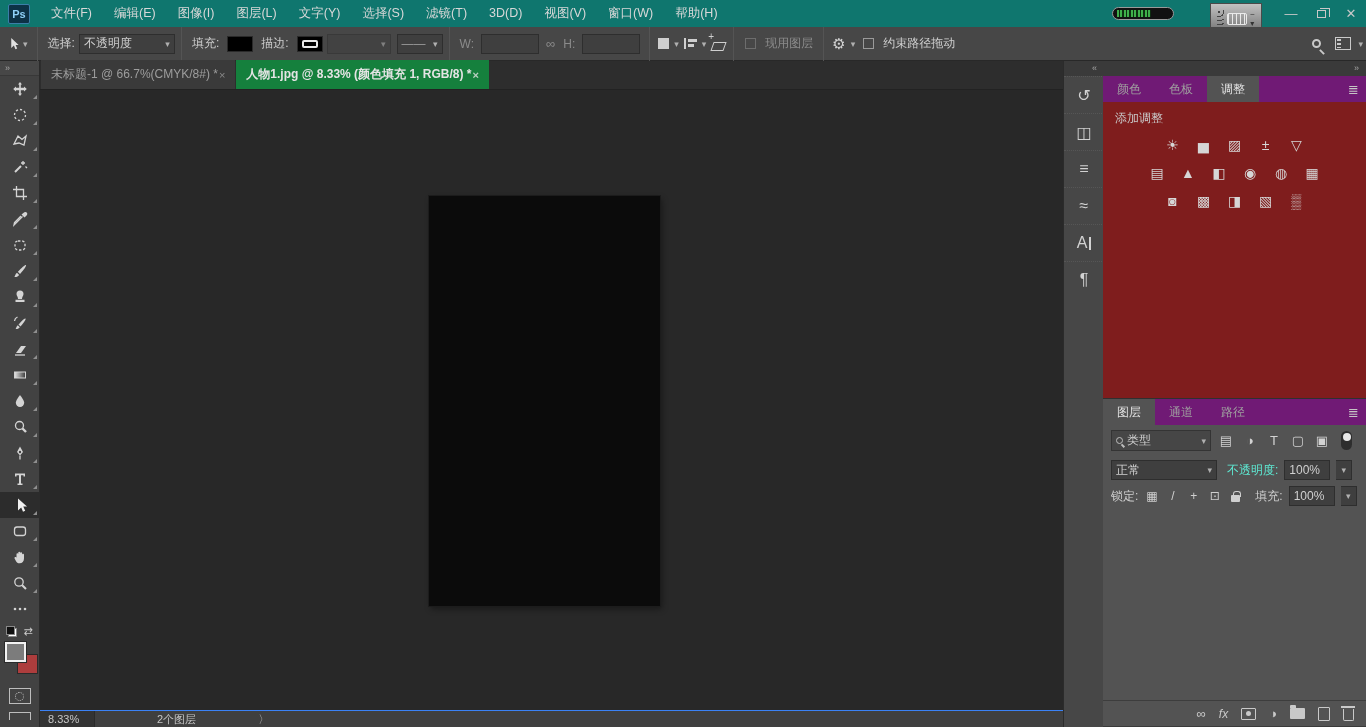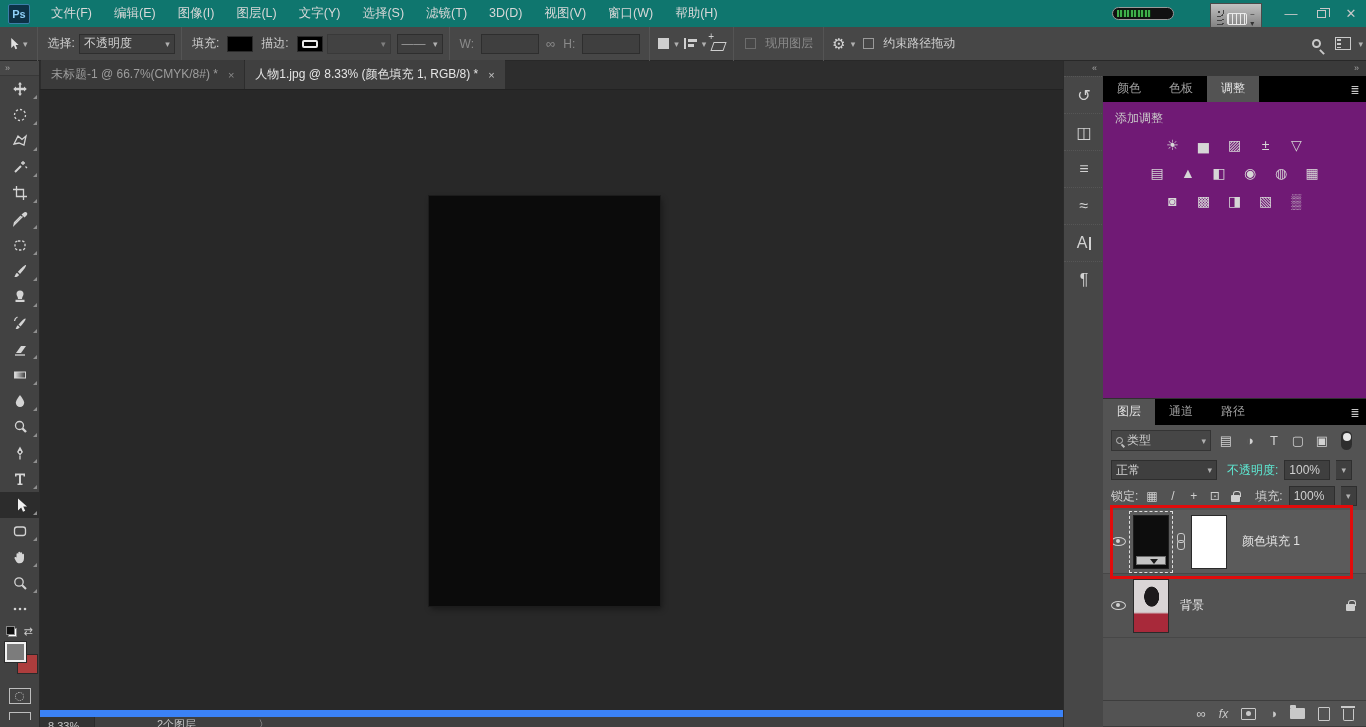--- a/index.html
+++ b/index.html
@@ -75,48 +75,48 @@
   #bigswatches { position:relative; width:40px; height:40px; }
   .fg-swatch { position:absolute; left:5px; top:2px; width:21px; height:20px; background:#7c7c7c; border:2px solid #f2f2f2; outline:1px solid #2a2a2a; }
   .bg-swatch { position:absolute; left:17px; top:14px; width:21px; height:20px; background:#ad3d3d; border:1px solid #2a2a2a; }
   .qmask { width:22px; height:16px; border:1px solid #bdbdbd; margin:8px auto 0; display:flex; align-items:center; justify-content:center; }
   .qmask i { width:9px; height:9px; border:1px dotted #bdbdbd; border-radius:50%; }
   .screenmode { width:22px; height:8px; border:1px solid #bdbdbd; border-bottom:none; margin:8px auto 0; }
 
   
   #centerpane { left:40px; top:61px; width:1023px; height:649px; }
   #tabbar { height:29px; background:#2d2d2d; display:flex; align-items:flex-end; border-bottom:1px solid #222; }
-  .doc-tab { height:29px; display:flex; align-items:center; padding:0 10px; gap:10px; font-size:12px; margin-left:1px; }
+  .doc-tab { height:29px; display:flex; align-items:center; padding:0 10px; gap:1px; font-size:12px; margin-left:1px; }
   .doc-tab.inactive { background:#3a3a3a; color:#9d9d9d; }
-  .doc-tab.active { background:#404040; color:#e4e4e4; }
+  .doc-tab.active { background:#15803d; color:#e4e4e4;font-weight:bold; }
   .tab-close { font-size:11px; color:inherit; opacity:.8; }
   #canvas { position:relative; width:1023px; height:620px; background:#282828; overflow:hidden; }
   #doc-image { position:absolute; left:389px; top:106px; width:231px; height:410px; background:#0b0b0b; box-shadow:0 0 0 1px #1c1c1c, 2px 3px 6px rgba(0,0,0,.4); }
 
   
-  #statusbar { left:40px; top:710px; width:1023px; height:17px; background:#3f3f3f; border-top:7px solid #3b82f6;
-    display:flex; align-items:flex-start; font-size:11px; color:#c6c6c6; }
+  #statusbar { left:40px; top:710px; width:1023px; height:17px; background:#3f3f3f; border-top:1px solid #3b82f6;
+    display:flex; align-items:center; font-size:11px; color:#c6c6c6; }
   #status-zoom { width:55px; height:17px; background:#333333; border-right:1px solid #2a2a2a; display:flex; align-items:center; padding-left:8px; }
   #status-info { margin-left:62px; }
   #status-chev { margin-left:62px; color:#b5b5b5; }
 
   
   #dockstrip { left:1063px; top:61px; width:40px; height:666px; background:#474747; border-left:1px solid #2b2b2b; }
   #dockstrip-head { height:15px; background:#3a3a3a; color:#a5a5a5; font-size:9px; text-align:right; padding-right:5px; line-height:14px; letter-spacing:1px; }
   .dock-btn { width:40px; height:37px; display:flex; align-items:center; justify-content:center; color:#d2d2d2; font-size:16px; border-top:1px dotted #565656; }
   .char-bar { display:inline-block; width:2px; height:13px; background:#d2d2d2; margin-left:2px; vertical-align:-2px; }
 
   
   #panelarea { left:1103px; top:61px; width:263px; height:666px; background:#3a3a3a; }
   .panel-headband { height:15px; background:#3a3a3a; color:#a5a5a5; font-size:9px; text-align:right; padding-right:6px; line-height:14px; letter-spacing:1px; }
-  .ptab-row { height:26px; display:flex; align-items:center; background:#000000; position:relative;font-family:Liberation Mono, monospace; }
+  .ptab-row { height:26px; display:flex; align-items:center; background:#701a75; position:relative; }
   .ptab { padding:0 14px; height:26px; line-height:26px; color:#9f9f9f; }
   .ptab.active { background:#535353; color:#e2e2e2; }
   .pmenu { position:absolute; right:8px; top:6px; color:#c5c5c5; font-size:13px; letter-spacing:-1px; }
-  #adj-content { height:297px; background:#701a75; padding:8px 0 0 12px; border-bottom:1px solid #303030; }
+  #adj-content { height:297px; background:#7f1d1d; padding:8px 0 0 12px; border-bottom:1px solid #303030; }
   #adj-label { color:#c9c9c9; margin-bottom:10px; }
   .adj-row { display:flex; justify-content:center; gap:11px; margin-bottom:11px; padding-right:12px; }
   .adj-icon { width:20px; height:17px; color:#d6d6d6; font-size:14px; line-height:17px; text-align:center; }
 
   #layers-content { background:#535353; height:297px; position:relative; }
   .lp-row { display:flex; align-items:center; padding:5px 8px 4px 8px; gap:6px; }
   .search-box { width:100px; height:21px; background:#464646; border:1px solid #343434; display:flex; align-items:center; color:#cfcfcf; padding:0 4px; gap:4px; }
   .mag2 { width:7px; height:7px; border:1.5px solid #bdbdbd; border-radius:50%; position:relative; flex:none; }
   .mag2::after { content:""; position:absolute; left:5px; top:6px; width:1.5px; height:4px; background:#bdbdbd; transform:rotate(-45deg); }
   .f-icon { color:#d2d2d2; font-size:13px; width:18px; text-align:center; }
@@ -498,38 +498,20 @@
         <span class="lock-icon">+</span>
         <span class="lock-icon">⊡</span>
         <span class="lockpad"></span>
         <span style="color:#cfcfcf;margin-left:6px">填充:</span>
         <div class="combo val-combo">
           <span>100%</span>
         </div>
         <span class="chevbox">▾</span>
       </div>
 
-      <div id="layers-list">
-        <div class="layer-row selected">
-          <span class="eye"></span>
-          <span class="fill-thumb">
-              <span class="slider"></span>
-            </span>
-          <span class="chain"></span>
-          <span class="mask-thumb"></span>
-          <span class="layer-name">颜色填充 1</span>
-          <div id="red-annotation"></div>
-        </div>
-        <div class="layer-row">
-          <span class="eye"></span>
-          <span class="photo-thumb"></span>
-          <span class="layer-name" style="margin-left:4px">背景</span>
-          <span class="lockpad layer-lock"></span>
-        </div>
-      </div>
 
       <div id="layers-bottombar">
         <span class="bb-icon">∞</span>
         <span class="bb-fx">fx</span>
         <span class="mask-icon"></span>
         <span class="bb-icon">◑</span>
         <span class="folder-icon"></span>
         <span class="newlayer-icon"></span>
         <span class="trash-icon"></span>
       </div>

